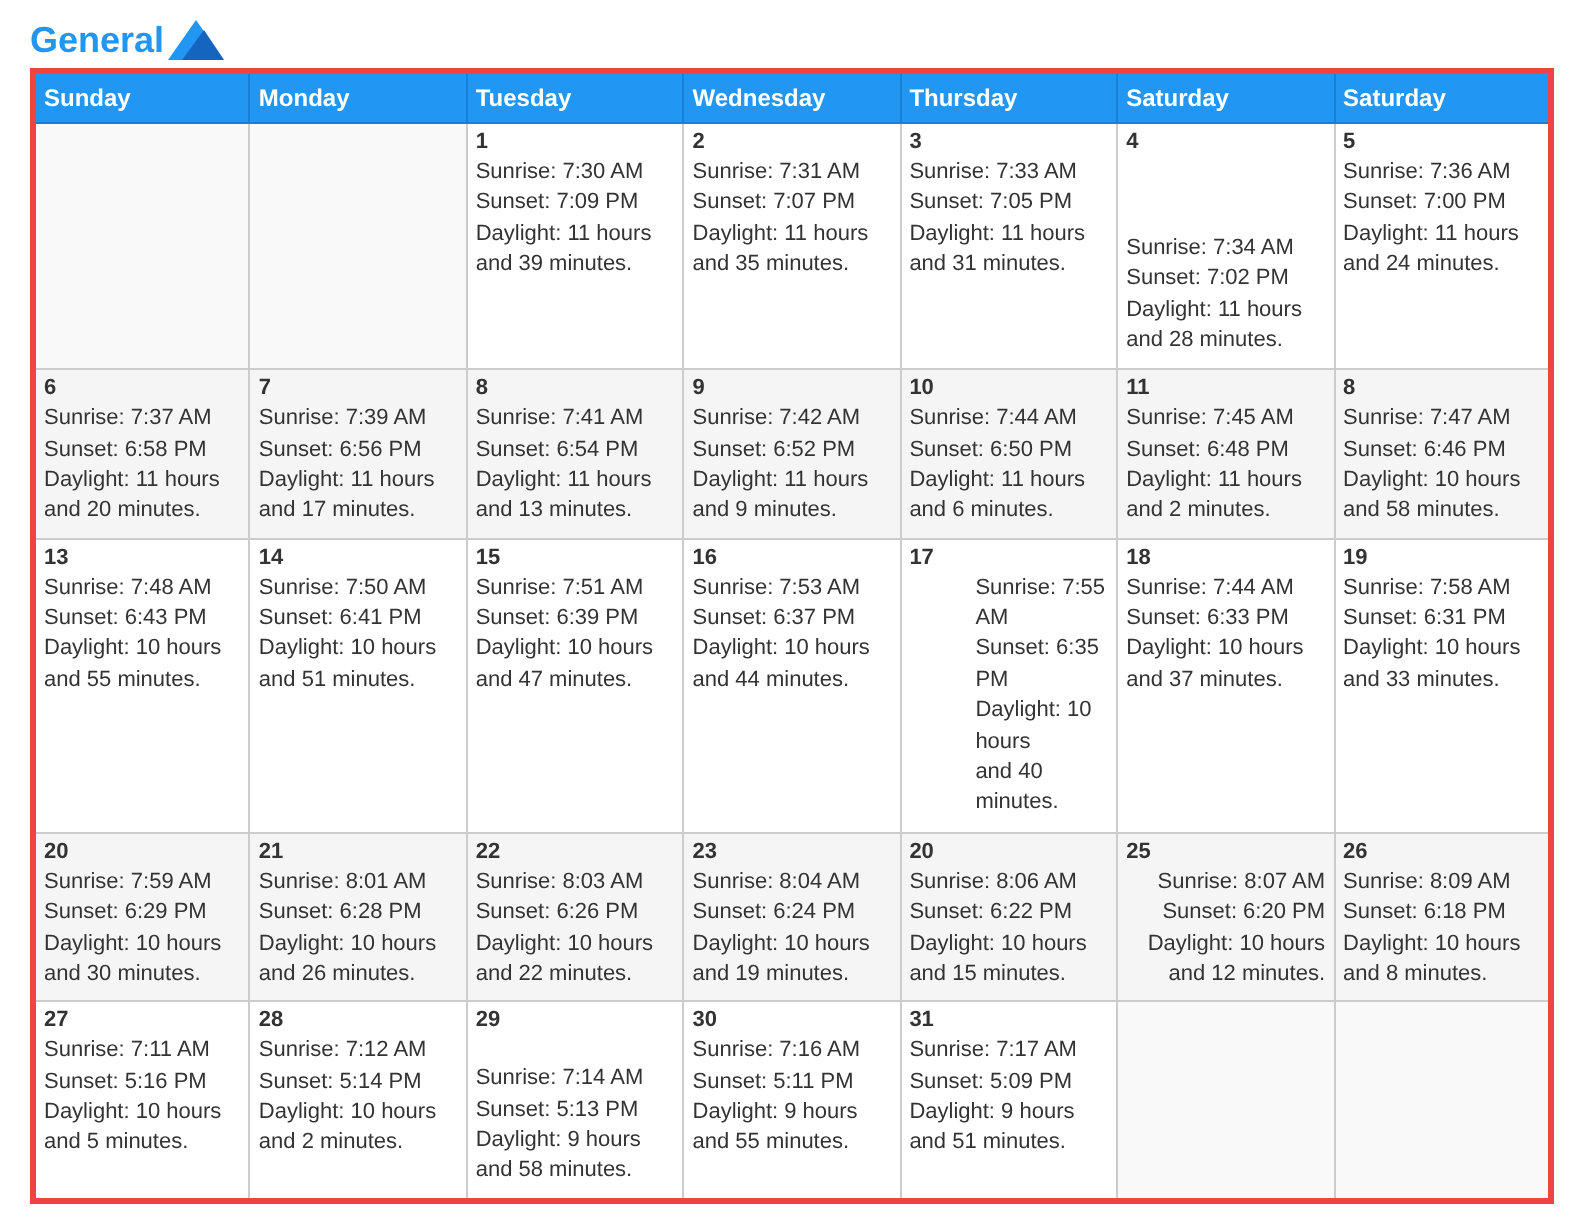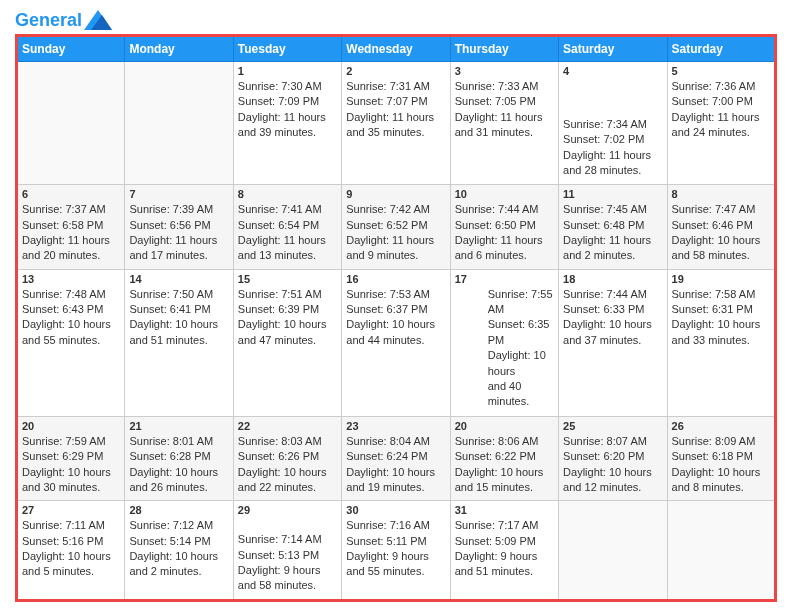--- a/index.html
+++ b/index.html
@@ -309,21 +309,21 @@
           </td>
           <td>
             <span class="day-num">20</span>
             <div class="day-info" style="white-space: pre-line;">Sunrise: 8:06 AM
 Sunset: 6:22 PM
 Daylight: 10 hours
 and 15 minutes.</div>
           </td>
           <td>
             <span class="day-num">25</span>
-            <div class="day-info" style="white-space: pre-line;">Sunrise: 8:07 AM
+            <div class="day-info" style="white-space: pre-line; text-align: right;">Sunrise: 8:07 AM
 Sunset: 6:20 PM
 Daylight: 10 hours
 and 12 minutes.</div>
           </td>
           <td>
             <span class="day-num">26</span>
             <div class="day-info" style="white-space: pre-line;">Sunrise: 8:09 AM
 Sunset: 6:18 PM
 Daylight: 10 hours
 and 8 minutes.</div>

